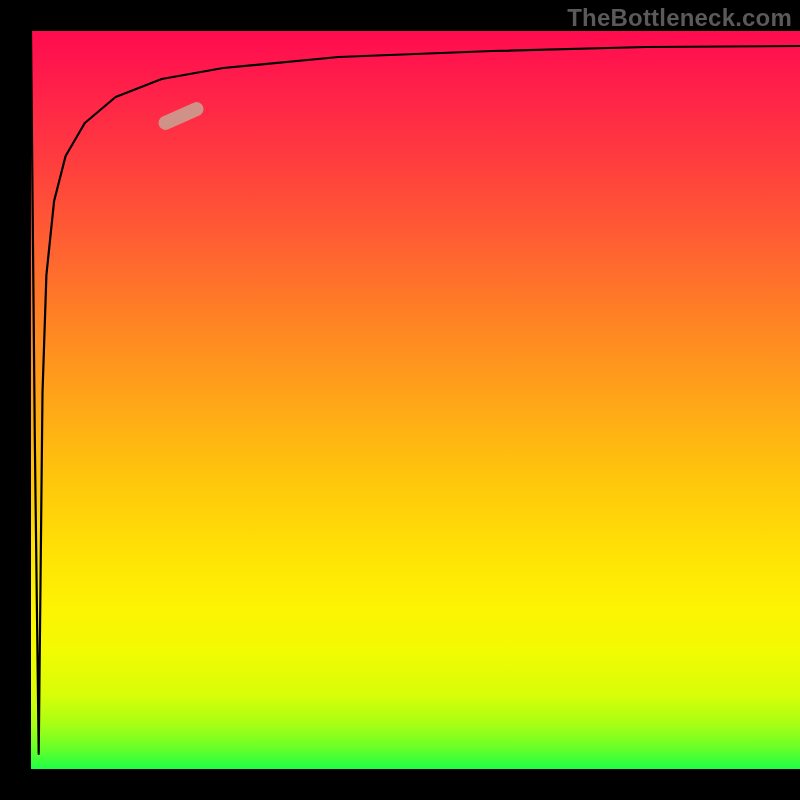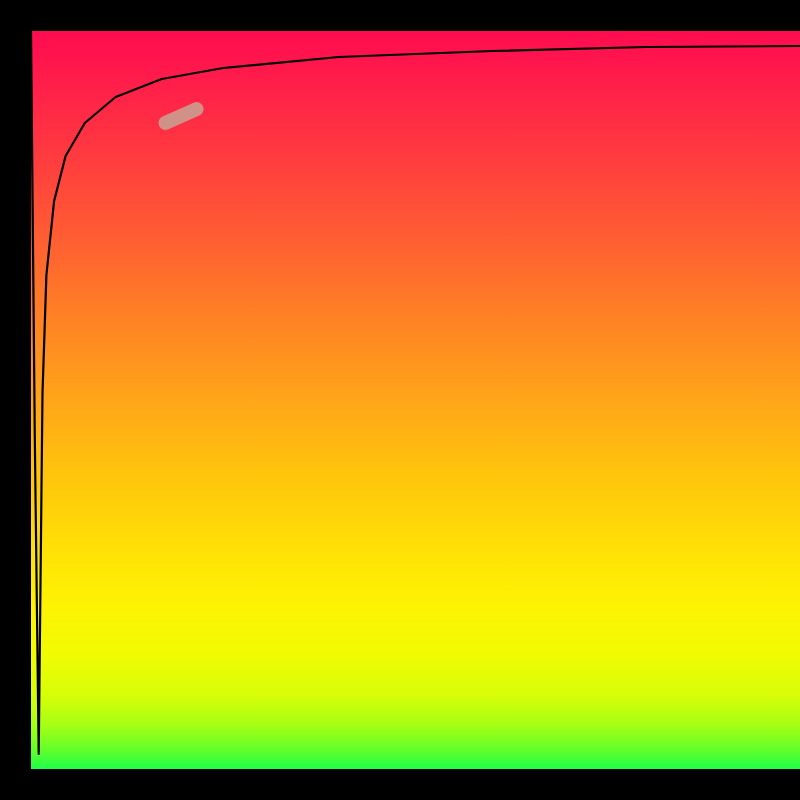--- a/index.html
+++ b/index.html
@@ -79,13 +79,14 @@
              L 84.6 66
              L 130.7 48
              L 192.2 37
              L 307.6 26
              L 461.4 20
              L 615.2 16
              L 769 15" fill="none" stroke="#000" stroke-width="2.2" stroke-linejoin="round" stroke-linecap="round"></path>
     <rect x="-24" y="-7" width="48" height="14" rx="7" ry="7" fill="#cf9188" transform="translate(150,85) rotate(-24)"></rect>
   </svg>
 
+  <div class="attribution">TheBottleneck.com</div>
 </div>
 
 </body></html>

